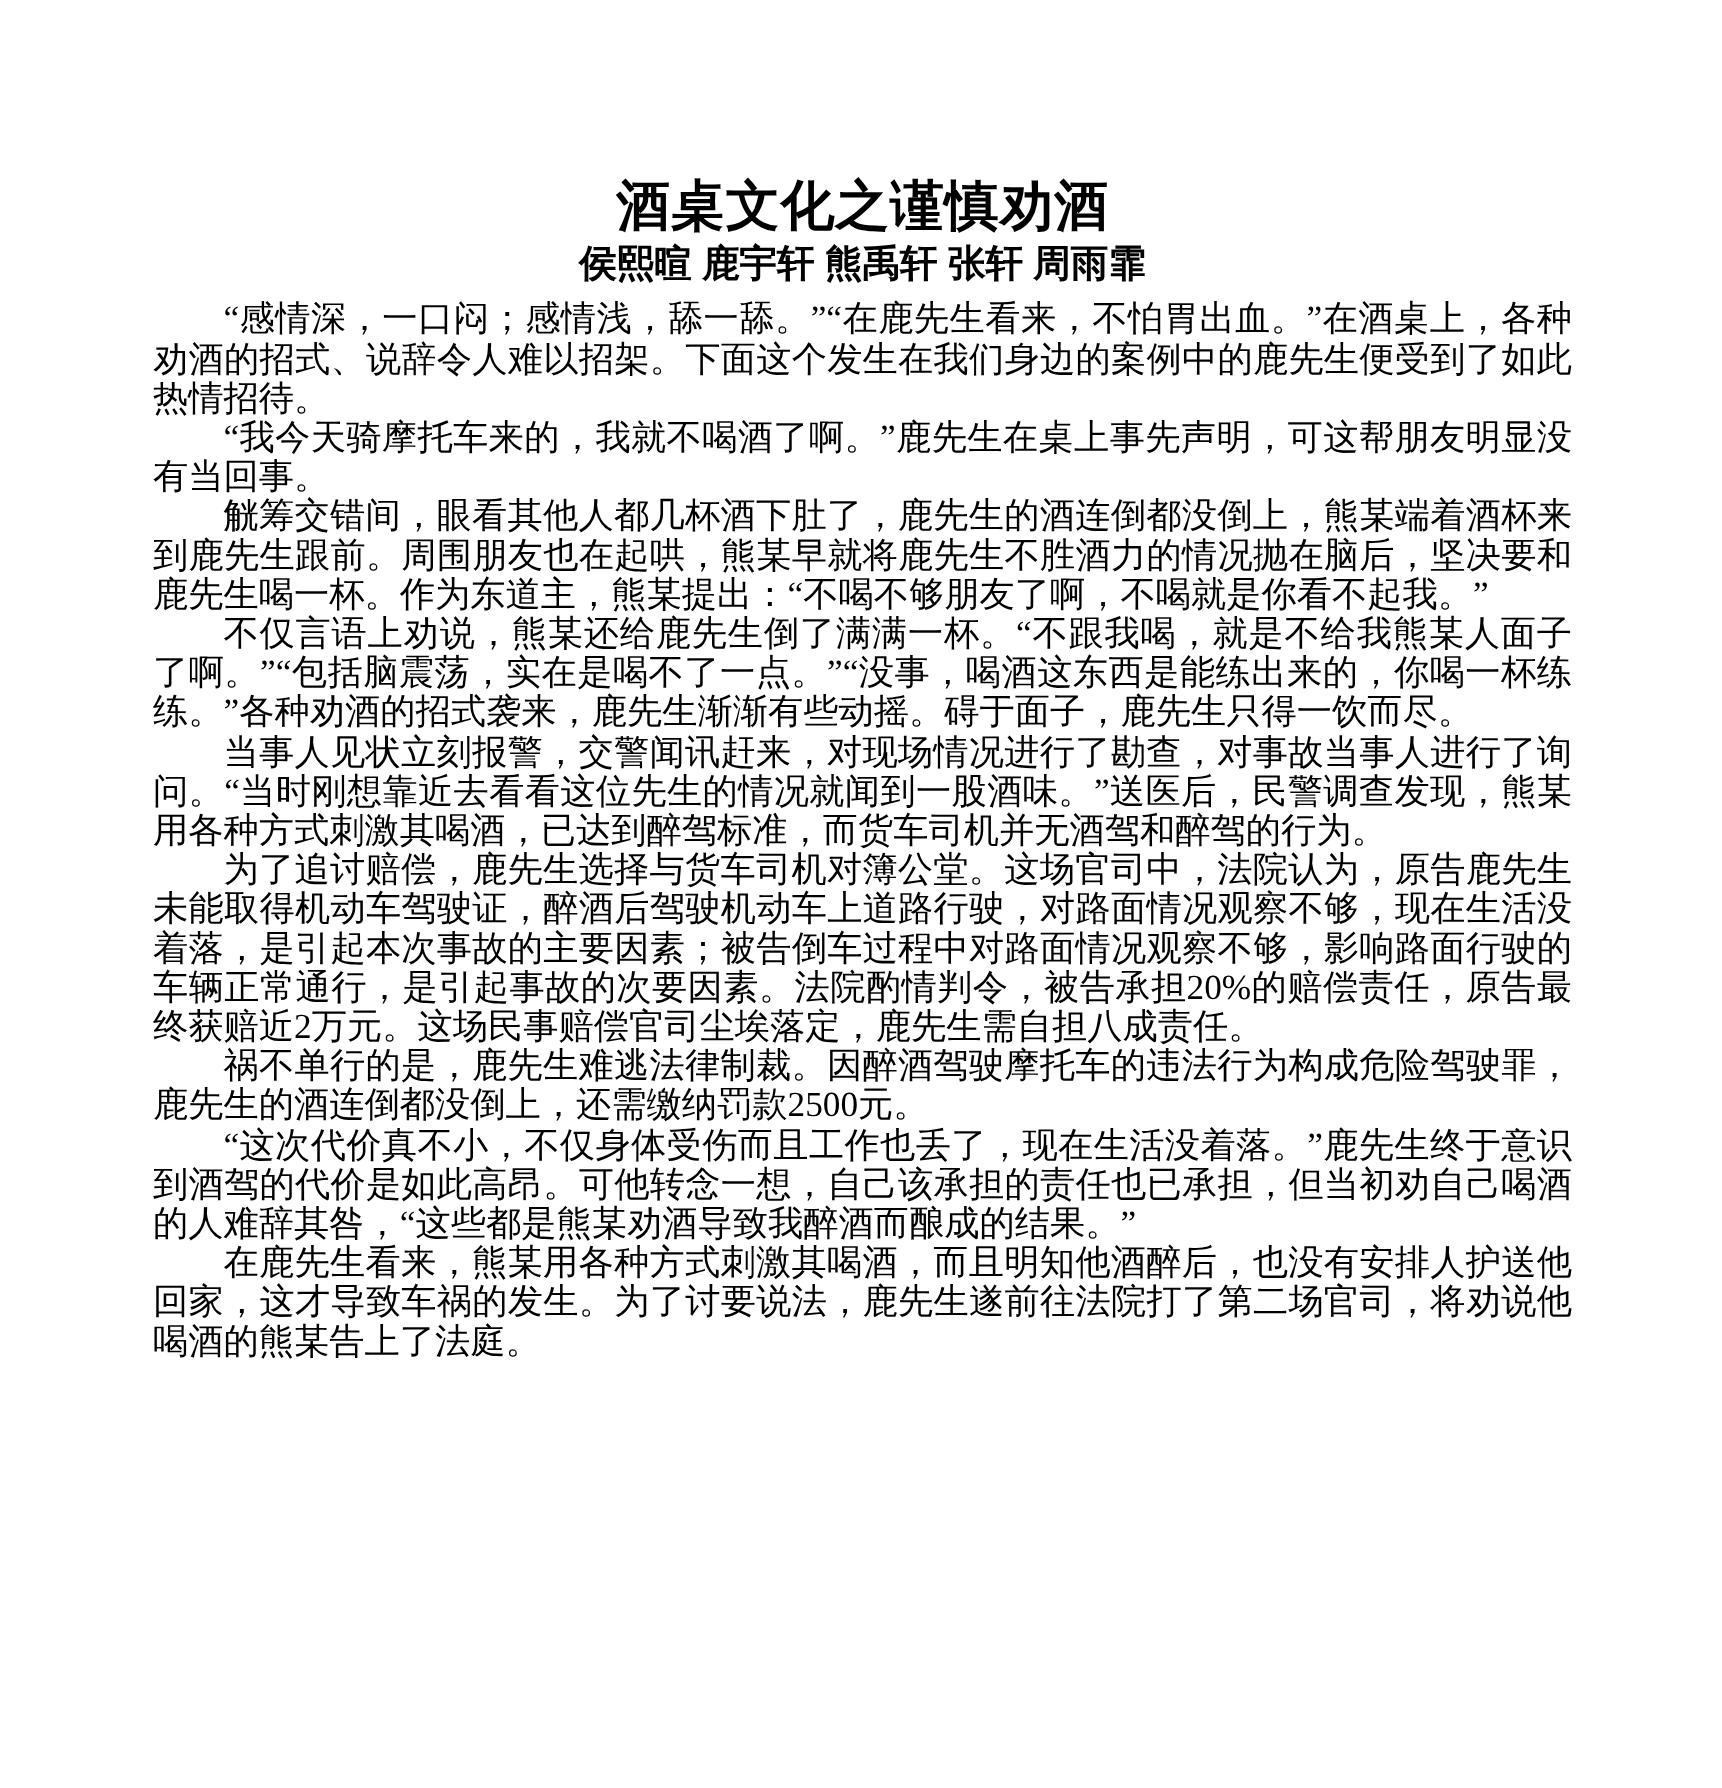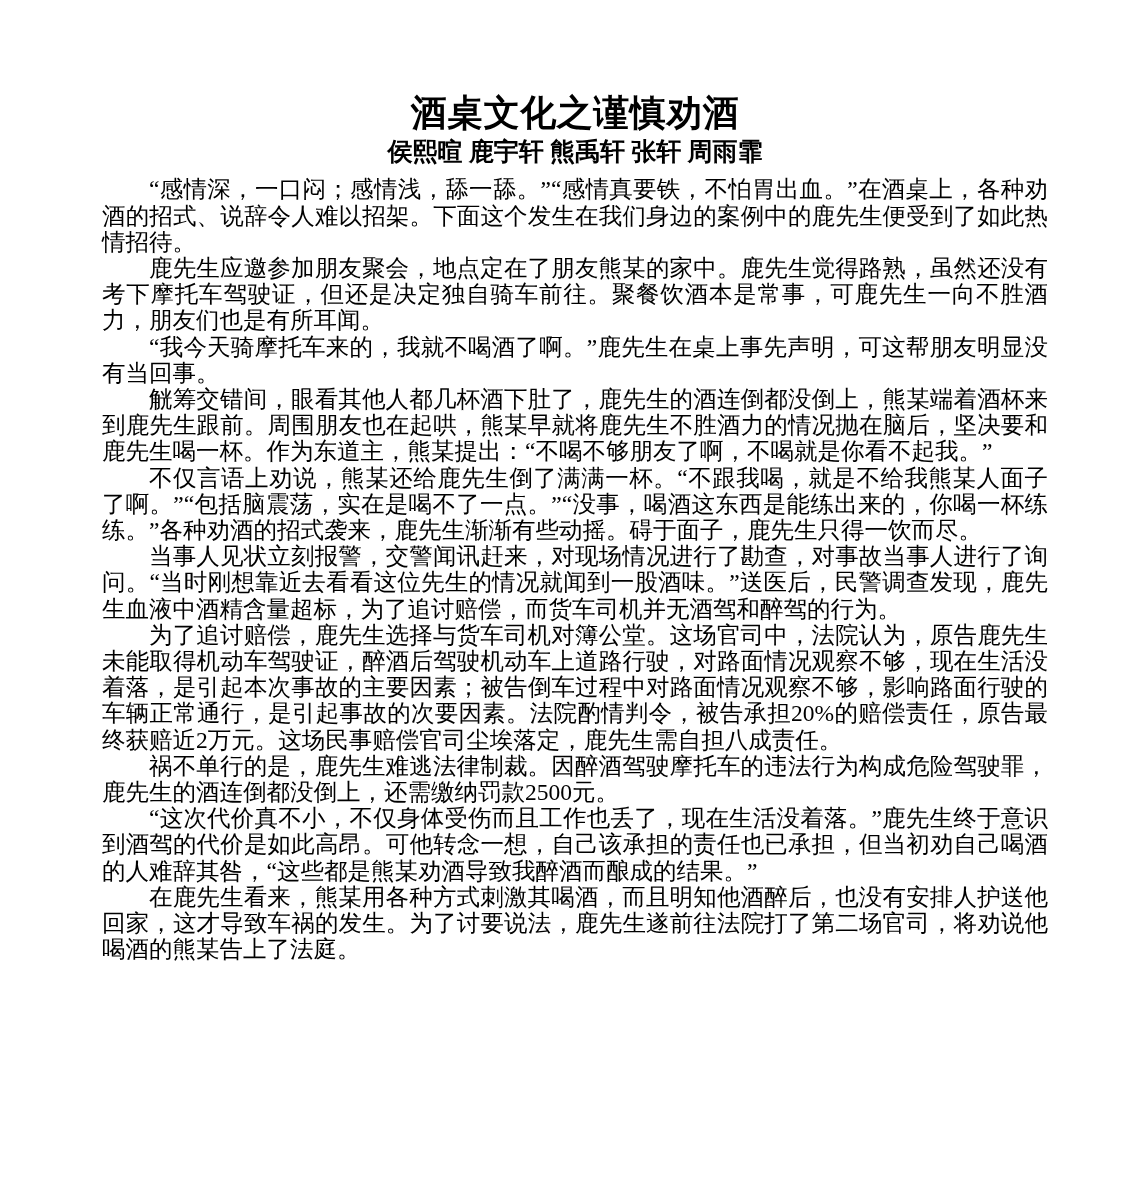--- a/index.html
+++ b/index.html
@@ -10,37 +10,37 @@
   body {
     width: 1148px;
     height: 1192px;
     overflow: hidden;
     position: relative;
   }
   .page {
     box-sizing: border-box;
     width: 1148px;
     height: 1192px;
-    padding: 92px 100px 0 102px;
+    padding: 116px 100px 0 102px;
     background: #ffffff;
     color: #000000;
   }
   .doc-title {
     margin: 0 0 4px 0;
     font-family: "Liberation Sans", "DejaVu Sans", sans-serif;
     font-weight: bold;
     font-size: 36px;
     line-height: 1.15;
     text-align: center;
     color: #000000;
     letter-spacing: 0.5px;
   }
   .doc-authors {
     margin: 0 0 9px 0;
-    font-family: Liberation Serif, serif;
+    font-family: Liberation Sans, sans-serif;
     font-weight: bold;
     font-size: 25px;
     line-height: 1.2;
     text-align: center;
     color: #000000;
   }
   .doc-body {
     font-family: "Liberation Serif", "DejaVu Serif", serif;
     font-size: 23.5px;
     line-height: 26.2px;
@@ -54,24 +54,23 @@
     word-break: break-all;
   }
 </style>
 </head>
 <body>
 
 <div class="page">
   <h1 class="doc-title">酒桌文化之谨慎劝酒</h1>
   <div class="doc-authors">侯熙暄 鹿宇轩 熊禹轩 张轩 周雨霏</div>
   <div class="doc-body">
-      <p class="para">“感情深，一口闷；感情浅，舔一舔。”“感情真要铁，不怕胃出血。”在酒桌上，各种劝酒的招式、说辞令人难以招架。下面这个发生在我们身边的案例中的鹿先生便受到了如此热情招待。</p>
-      <p class="para">鹿先生应邀参加朋友聚会，地点定在了朋友熊某的家中。鹿先生觉得路熟，虽然还没有考下摩托车驾驶证，但还是决定独自骑车前往。聚餐饮酒本是常事，可鹿先生一向不胜酒力，朋友们也是有所耳闻。</p>
+      <p class="para">“感情深，一口闷；感情浅，舔一舔。”“在鹿先生看来，不怕胃出血。”在酒桌上，各种劝酒的招式、说辞令人难以招架。下面这个发生在我们身边的案例中的鹿先生便受到了如此热情招待。</p>
       <p class="para">“我今天骑摩托车来的，我就不喝酒了啊。”鹿先生在桌上事先声明，可这帮朋友明显没有当回事。</p>
       <p class="para">觥筹交错间，眼看其他人都几杯酒下肚了，鹿先生的酒连倒都没倒上，熊某端着酒杯来到鹿先生跟前。周围朋友也在起哄，熊某早就将鹿先生不胜酒力的情况抛在脑后，坚决要和鹿先生喝一杯。作为东道主，熊某提出：“不喝不够朋友了啊，不喝就是你看不起我。”</p>
       <p class="para">不仅言语上劝说，熊某还给鹿先生倒了满满一杯。“不跟我喝，就是不给我熊某人面子了啊。”“包括脑震荡，实在是喝不了一点。”“没事，喝酒这东西是能练出来的，你喝一杯练练。”各种劝酒的招式袭来，鹿先生渐渐有些动摇。碍于面子，鹿先生只得一饮而尽。</p>
-      <p class="para">当事人见状立刻报警，交警闻讯赶来，对现场情况进行了勘查，对事故当事人进行了询问。“当时刚想靠近去看看这位先生的情况就闻到一股酒味。”送医后，民警调查发现，鹿先生血液中酒精含量超标，为了追讨赔偿，而货车司机并无酒驾和醉驾的行为。</p>
+      <p class="para">当事人见状立刻报警，交警闻讯赶来，对现场情况进行了勘查，对事故当事人进行了询问。“当时刚想靠近去看看这位先生的情况就闻到一股酒味。”送医后，民警调查发现，熊某用各种方式刺激其喝酒，已达到醉驾标准，而货车司机并无酒驾和醉驾的行为。</p>
       <p class="para">为了追讨赔偿，鹿先生选择与货车司机对簿公堂。这场官司中，法院认为，原告鹿先生未能取得机动车驾驶证，醉酒后驾驶机动车上道路行驶，对路面情况观察不够，现在生活没着落，是引起本次事故的主要因素；被告倒车过程中对路面情况观察不够，影响路面行驶的车辆正常通行，是引起事故的次要因素。法院酌情判令，被告承担20%的赔偿责任，原告最终获赔近2万元。这场民事赔偿官司尘埃落定，鹿先生需自担八成责任。</p>
       <p class="para">祸不单行的是，鹿先生难逃法律制裁。因醉酒驾驶摩托车的违法行为构成危险驾驶罪，鹿先生的酒连倒都没倒上，还需缴纳罚款2500元。</p>
       <p class="para">“这次代价真不小，不仅身体受伤而且工作也丢了，现在生活没着落。”鹿先生终于意识到酒驾的代价是如此高昂。可他转念一想，自己该承担的责任也已承担，但当初劝自己喝酒的人难辞其咎，“这些都是熊某劝酒导致我醉酒而酿成的结果。”</p>
       <p class="para">在鹿先生看来，熊某用各种方式刺激其喝酒，而且明知他酒醉后，也没有安排人护送他回家，这才导致车祸的发生。为了讨要说法，鹿先生遂前往法院打了第二场官司，将劝说他喝酒的熊某告上了法庭。</p>
     </div>
 </div>
 
 </body></html>

